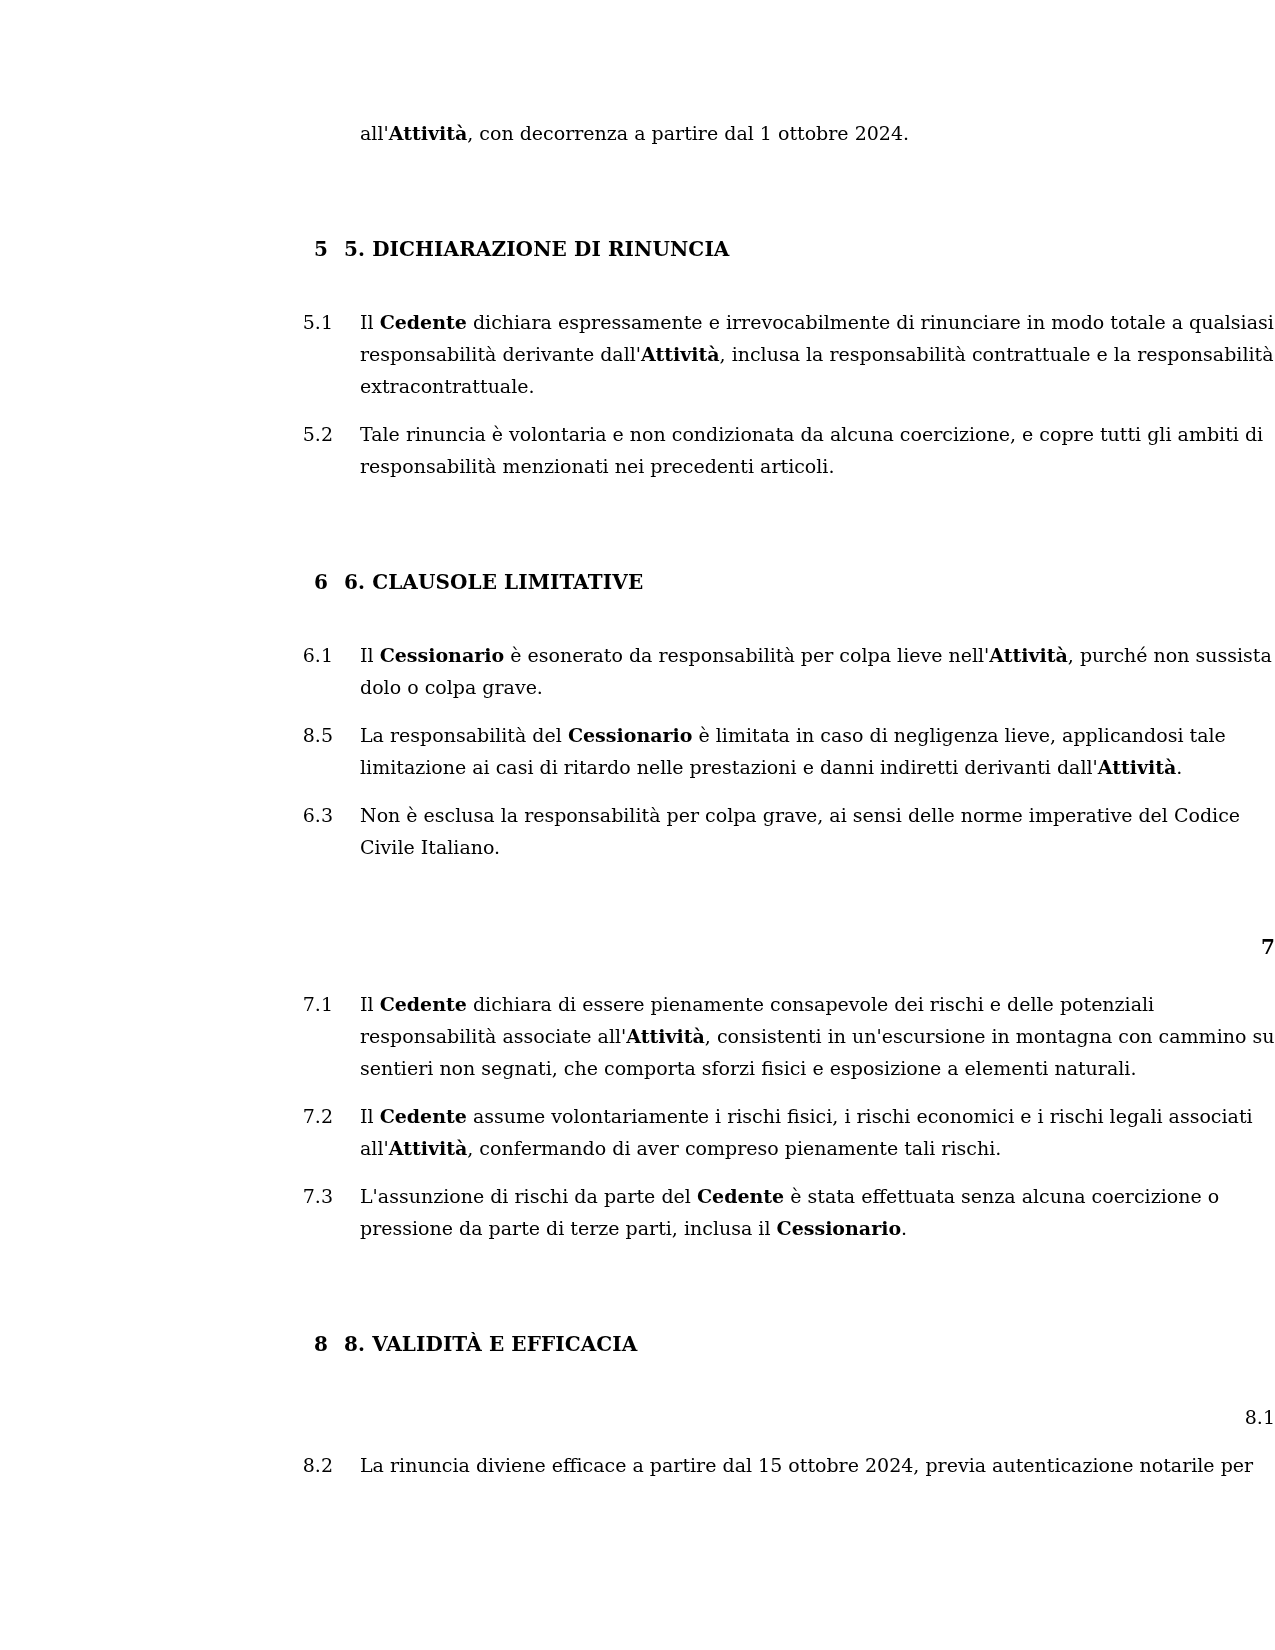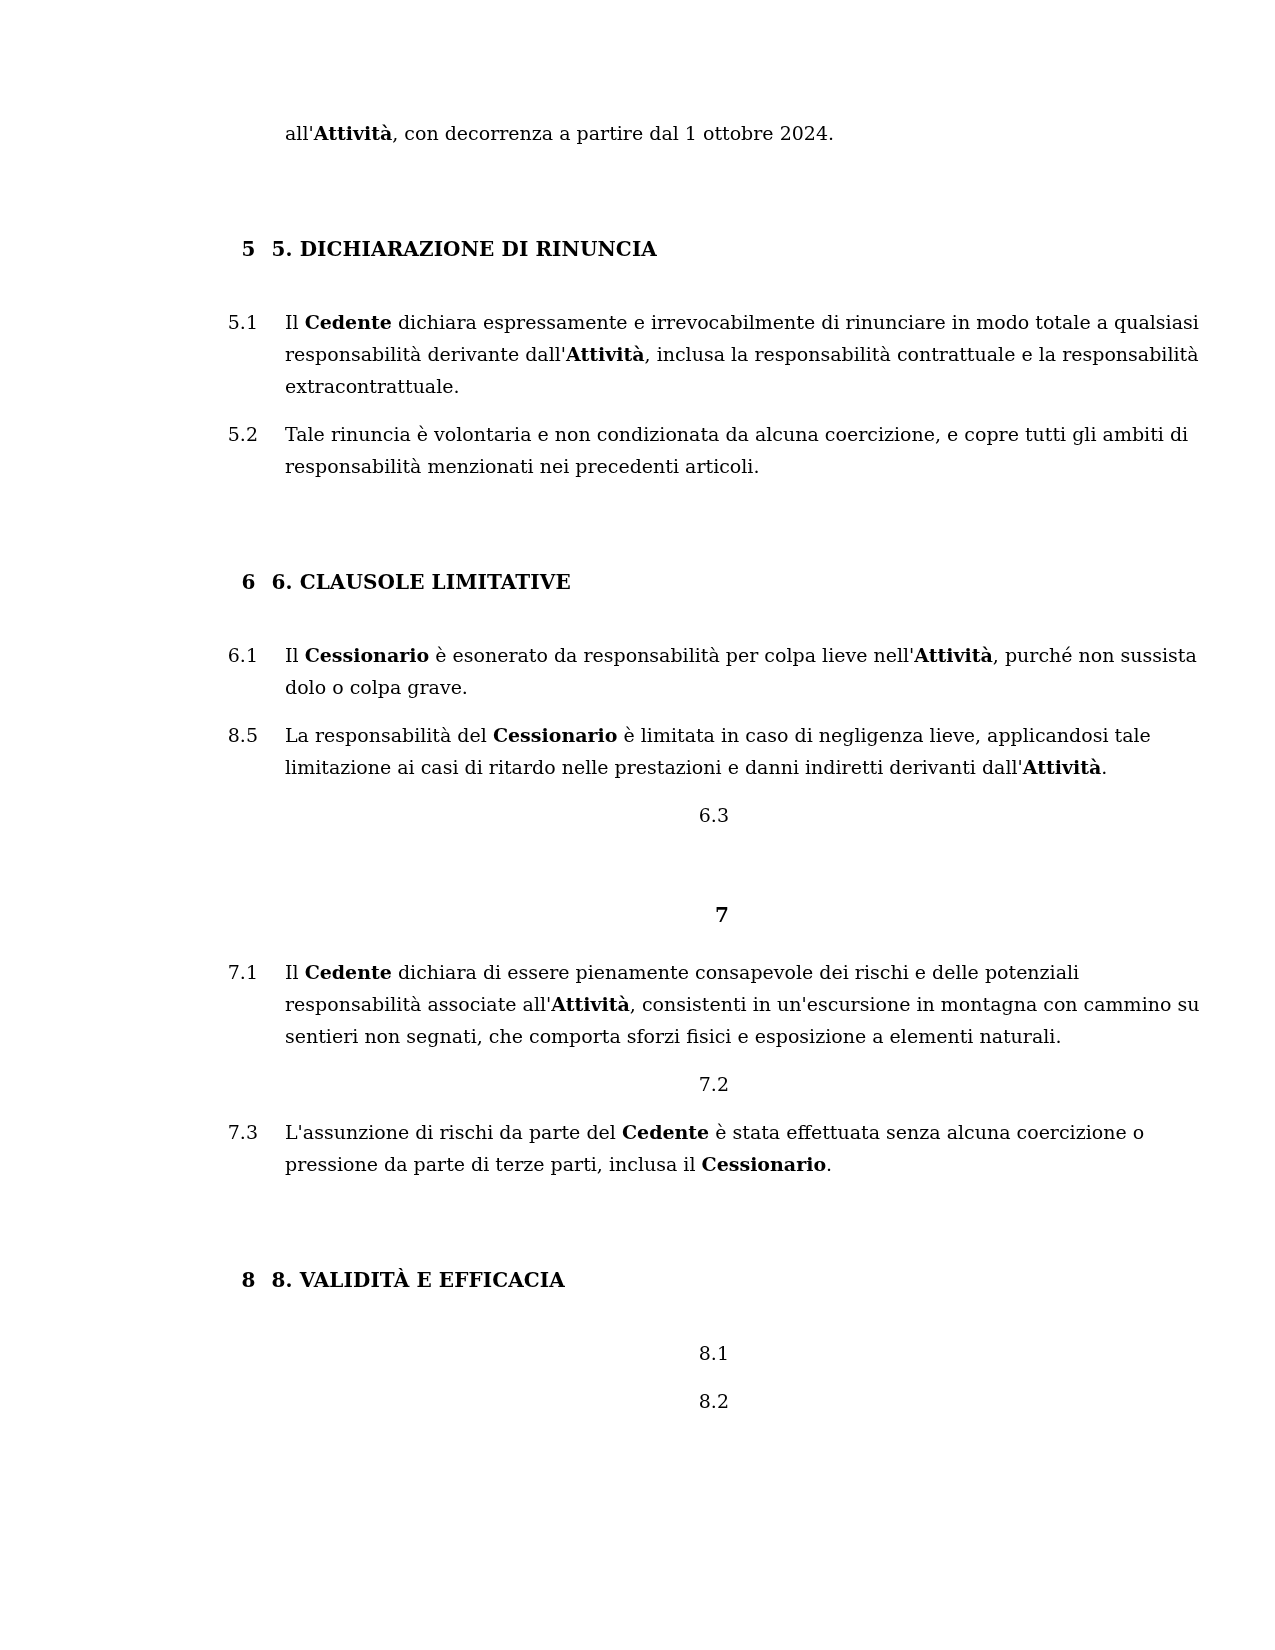--- a/index.html
+++ b/index.html
@@ -15,21 +15,21 @@
     box-sizing: border-box;
     padding-top: 117px;
     background: #ffffff;
     color: #000000;
     font-family: "DejaVu Serif", serif;
     font-size: 19px;
     line-height: 32px;
     overflow: hidden;
     display: flex;
     flex-direction: column;
-    align-items: center;
+    align-items: flex-end;
   }
   .row {
     display: flex;
     flex-direction: row;
     align-items: baseline;
     margin: 0 0 16px 0;
   }
   .num {
     flex: 0 0 183px;
     text-align: right;
@@ -85,38 +85,41 @@
     <div class="row">
       <div class="num">6.1</div>
       <div class="body"><span>Il </span><b>Cessionario</b><span> è esonerato da responsabilità per colpa lieve nell'</span><b>Attività</b><span>, purché non sussista dolo o colpa grave.</span></div>
     </div>
     <div class="row">
       <div class="num">8.5</div>
       <div class="body"><span>La responsabilità del </span><b>Cessionario</b><span> è limitata in caso di negligenza lieve, applicandosi tale limitazione ai casi di ritardo nelle prestazioni e danni indiretti derivanti dall'</span><b>Attività</b><span>.</span></div>
     </div>
     <div class="row">
       <div class="num">6.3</div>
+      <div class="body"><span>Non è esclusa la responsabilità per colpa grave, ai sensi delle norme imperative del Codice Civile Italiano.</span></div>
     </div>
     <div class="row heading">
       <div class="num">7</div>
     </div>
     <div class="row">
       <div class="num">7.1</div>
       <div class="body"><span>Il </span><b>Cedente</b><span> dichiara di essere pienamente consapevole dei rischi e delle potenziali responsabilità associate all'</span><b>Attività</b><span>, consistenti in un'escursione in montagna con cammino su sentieri non segnati, che comporta sforzi fisici e esposizione a elementi naturali.</span></div>
     </div>
     <div class="row">
       <div class="num">7.2</div>
+      <div class="body"><span>Il </span><b>Cedente</b><span> assume volontariamente i rischi fisici, i rischi economici e i rischi legali associati all'</span><b>Attività</b><span>, confermando di aver compreso pienamente tali rischi.</span></div>
     </div>
     <div class="row">
       <div class="num">7.3</div>
       <div class="body"><span>L'assunzione di rischi da parte del </span><b>Cedente</b><span> è stata effettuata senza alcuna coercizione o pressione da parte di terze parti, inclusa il </span><b>Cessionario</b><span>.</span></div>
     </div>
     <div class="row heading">
       <div class="num">8</div>
       <h2 class="body">8. VALIDITÀ E EFFICACIA</h2>
     </div>
     <div class="row">
       <div class="num">8.1</div>
     </div>
     <div class="row">
       <div class="num">8.2</div>
+      <div class="body"><span>La rinuncia diviene efficace a partire dal 15 ottobre 2024, previa autenticazione notarile per</span></div>
     </div>
   </main>
 
 </body></html>

